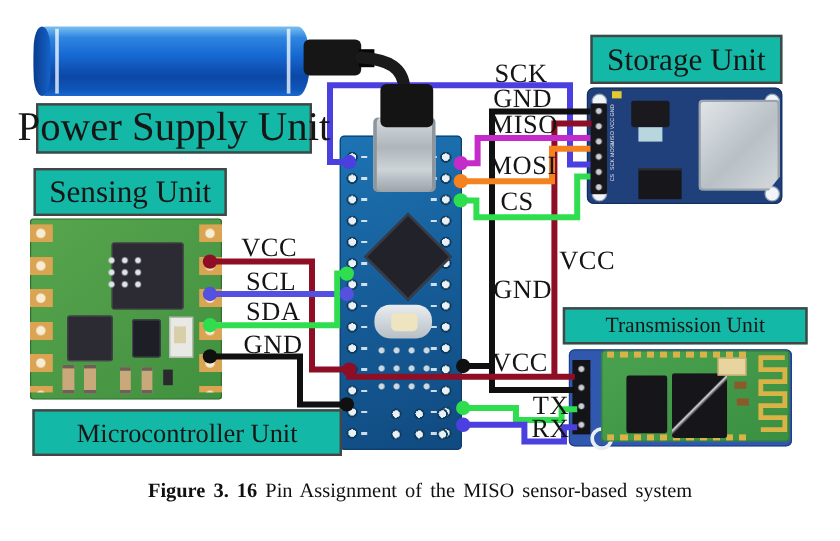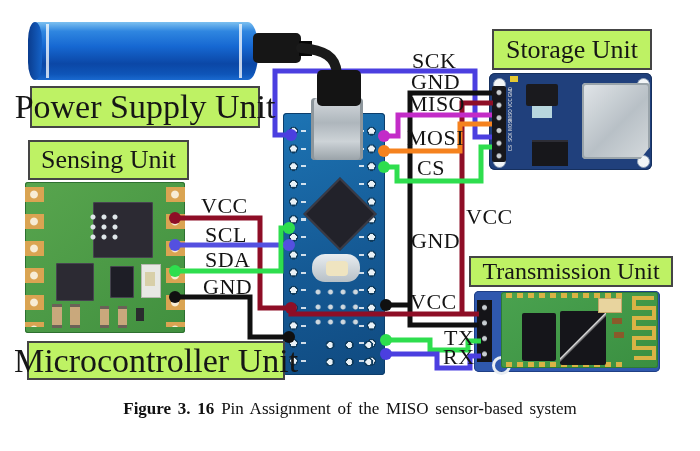--- a/index.html
+++ b/index.html
@@ -1,21 +1,21 @@
 <!DOCTYPE html>
 <html><head>
 <meta charset="utf-8">
 <style>
   html,body{margin:0;padding:0;background:#fff;}
   .stage{position:relative;width:700px;height:451px;background:#fff;overflow:hidden;
          font-family:"Liberation Serif",serif;}
   .abs{position:absolute;}
 
   
-  .unit-box{position:absolute;background:#bef264;border:2px solid #454545;
+  .unit-box{position:absolute;background:#14b8a6;border:2px solid #454545;
             display:flex;align-items:center;justify-content:center;
             color:#161616;z-index:7;white-space:nowrap;}
 
   
   .pin-label{position:absolute;color:#141414;font-size:22px;letter-spacing:.5px;
              line-height:1;z-index:6;white-space:nowrap;}
 
   
   .battery{position:absolute;left:28px;top:22px;width:230px;height:58px;z-index:2;
            border-radius:10px/26px;
@@ -192,22 +192,22 @@
     <circle cx="384" cy="151" r="6" fill="#f5821e"></circle>
     <circle cx="384" cy="167" r="6" fill="#2ede4e"></circle>
     <circle cx="386" cy="305" r="6" fill="#101010"></circle>
     <circle cx="386" cy="340" r="6" fill="#2ede4e"></circle>
     <circle cx="386" cy="354" r="6" fill="#4b3fe0"></circle>
   </svg>
 
   <div class="unit-box" style="left:30px;top:86px;width:226px;height:38px;font-size:34px;">Power Supply Unit</div>
   <div class="unit-box" style="left:28px;top:140px;width:157px;height:36px;font-size:26px;">Sensing Unit</div>
   <div class="unit-box" style="left:492px;top:29px;width:156px;height:37px;font-size:26px;">Storage Unit</div>
-  <div class="unit-box" style="left:469px;top:256px;width:200px;height:27px;font-size:24px;font-family:Liberation Serif, serif;">Transmission Unit</div>
-  <div class="unit-box" style="left:27px;top:341px;width:254px;height:35px;font-size:34px;">Microcontroller Unit</div>
+  <div class="unit-box" style="left:469px;top:256px;width:200px;height:27px;font-size:18px;font-family:Liberation Serif, serif;">Transmission Unit</div>
+  <div class="unit-box" style="left:27px;top:341px;width:254px;height:35px;font-size:22px;">Microcontroller Unit</div>
 
   <div class="pin-label" style="left:412px;top:50px;">SCK</div>
   <div class="pin-label" style="left:411px;top:71px;">GND</div>
   <div class="pin-label" style="left:408px;top:93px;">MISO</div>
   <div class="pin-label" style="left:407px;top:127px;">MOSI</div>
   <div class="pin-label" style="left:417px;top:157px;">CS</div>
   <div class="pin-label" style="left:466px;top:206px;">VCC</div>
   <div class="pin-label" style="left:411px;top:230px;">GND</div>
   <div class="pin-label" style="left:410px;top:291px;">VCC</div>
   <div class="pin-label" style="left:444px;top:327px;">TX</div>

